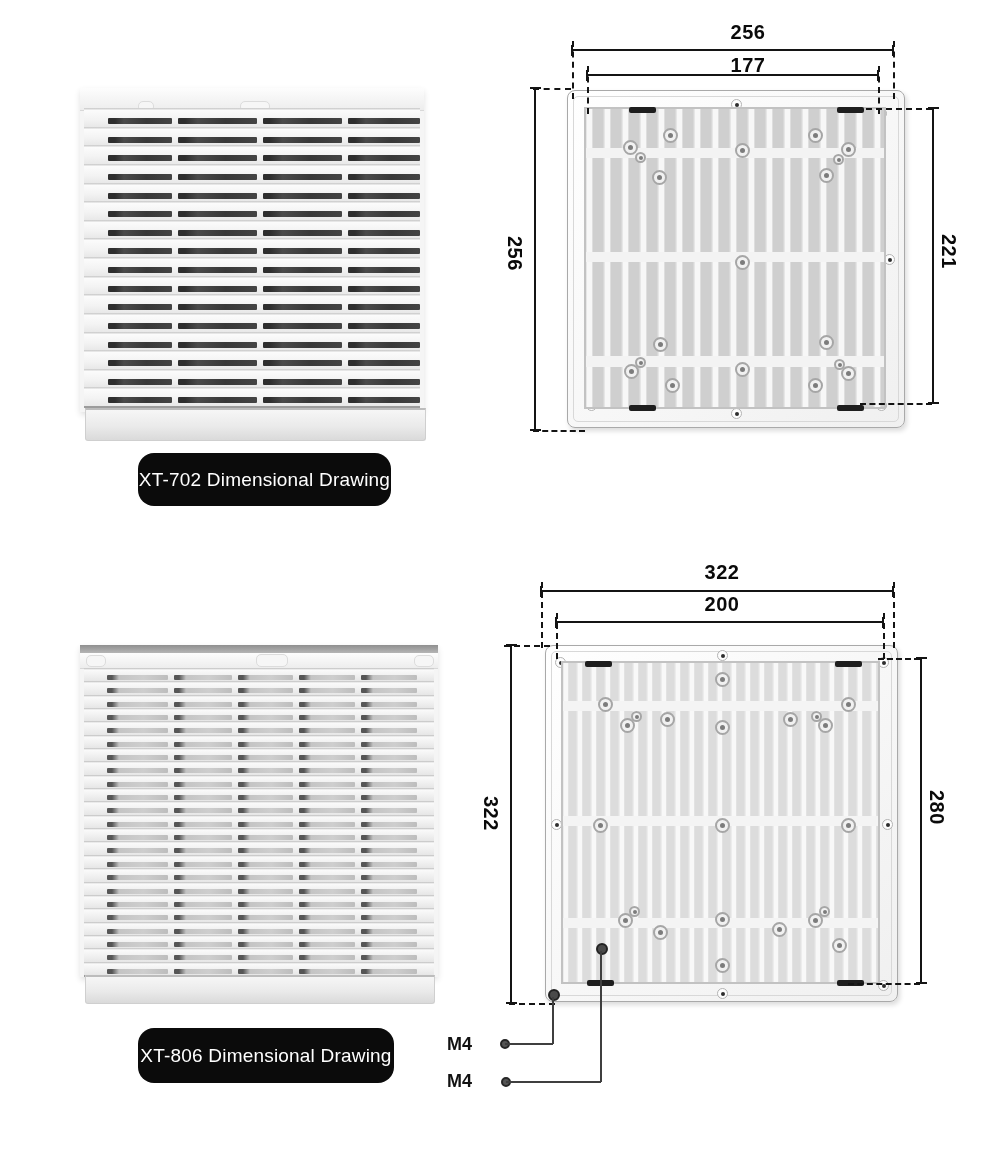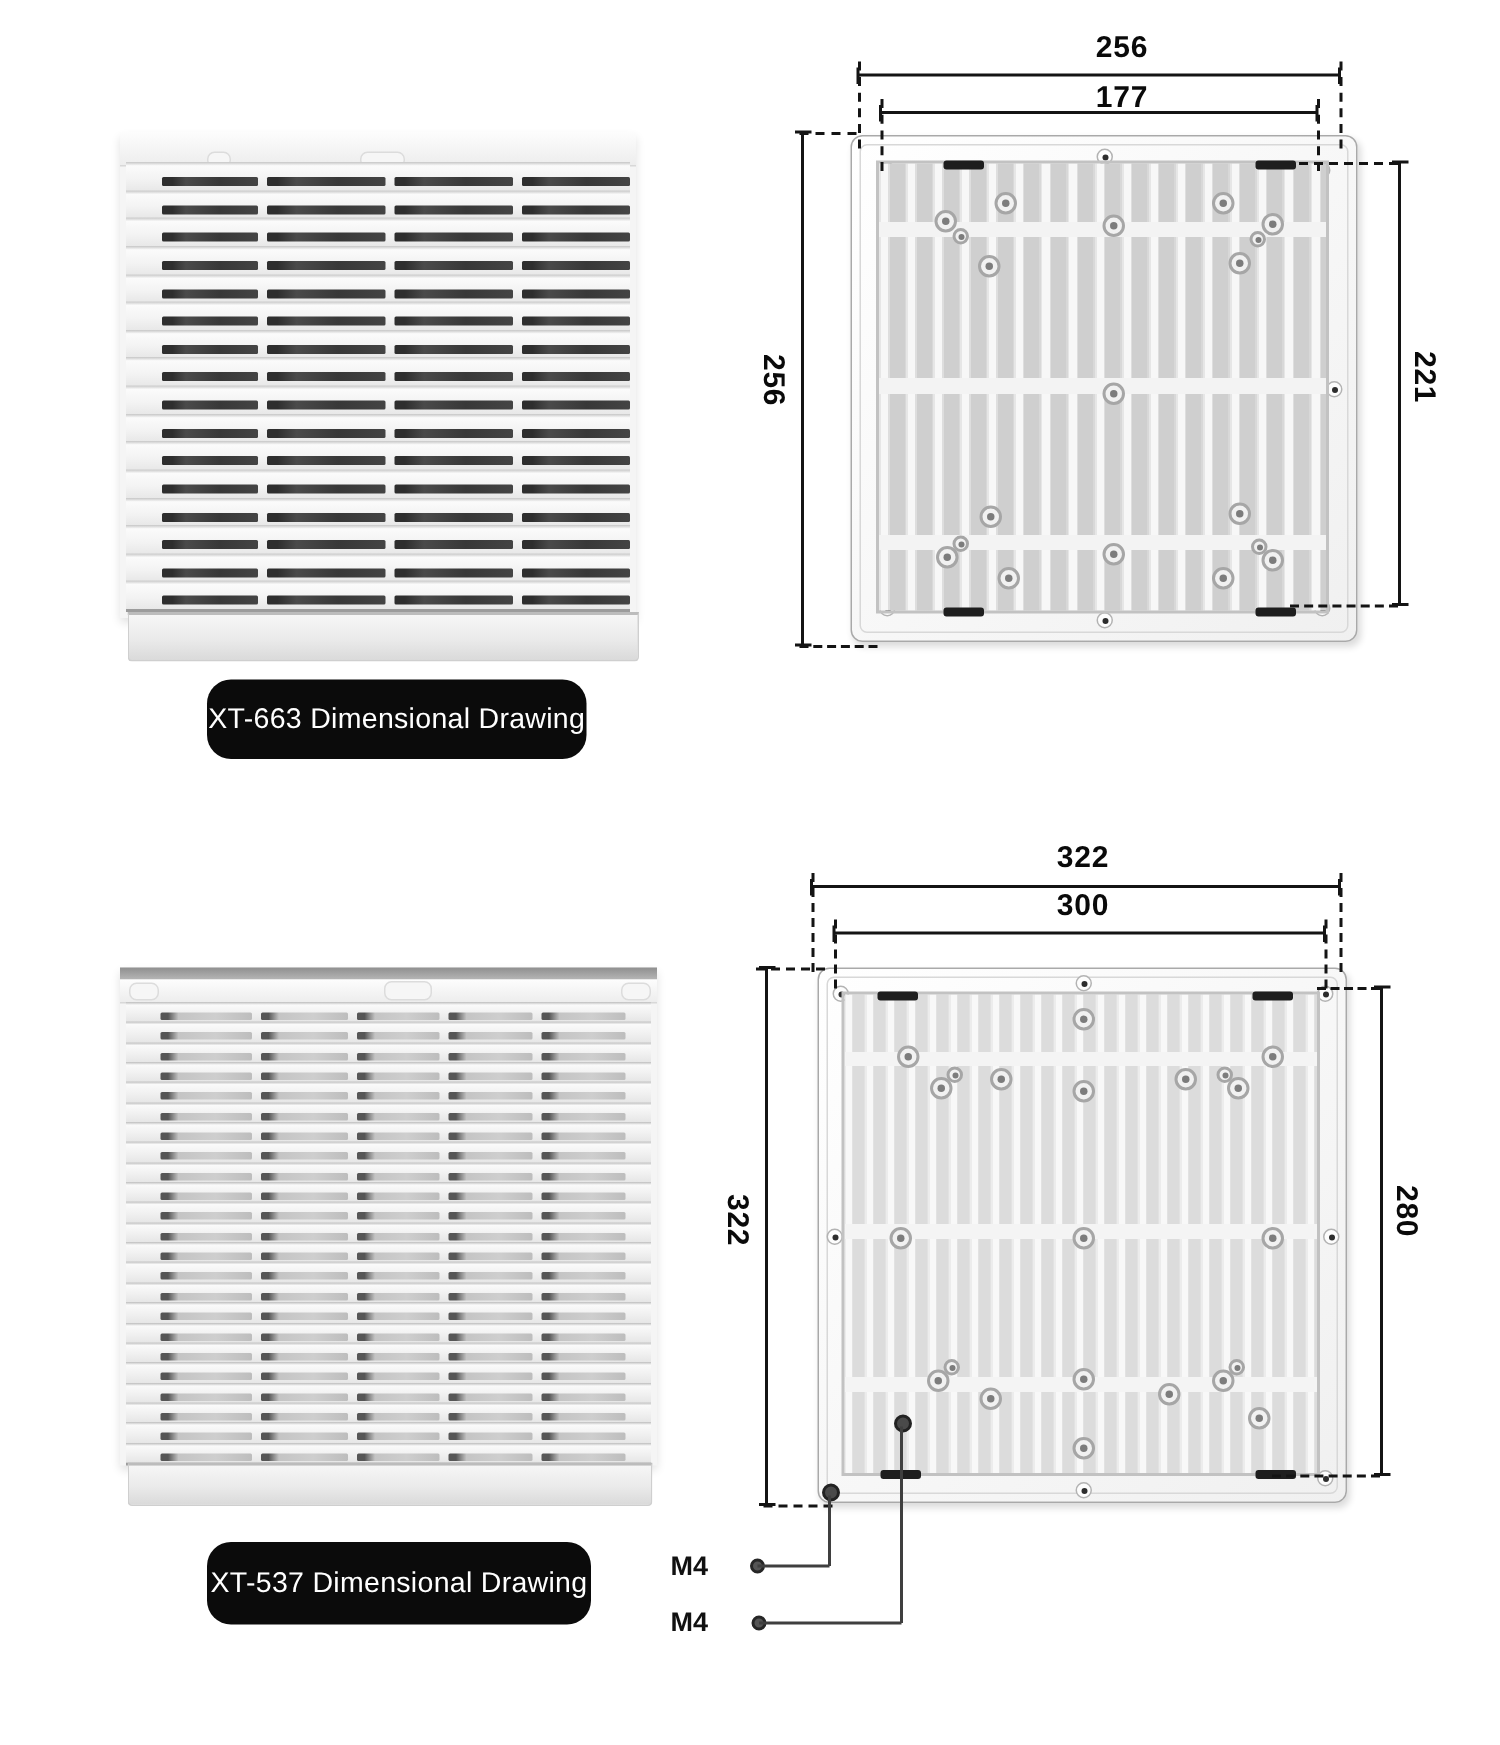--- a/index.html
+++ b/index.html
@@ -224,21 +224,21 @@
   <div class="labv" style="left:504px;top:236px">256</div>
   <div class="exh" style="left:533px;top:88px;width:38px"></div>
   <div class="exh" style="left:533px;top:430px;width:52px"></div>
 
   <div class="dlv" style="left:932px;top:108px;height:295px"></div>
   <div class="labv" style="left:938px;top:234px">221</div>
   <div class="exh" style="left:866px;top:108px;width:66px"></div>
   <div class="exh" style="left:860px;top:403px;width:72px"></div>
 
   <div class="pill" style="left:138px;top:453px;width:253px;height:53px">
-    <span>XT-663 Dimensional Drawing</span>
+    <span>XT-702 Dimensional Drawing</span>
   </div>
 
   <div class="front" style="left:80px;top:645px;width:358px;height:332px">
     <div class="grayStrip" style="left:0;top:0;width:358px;height:8px"></div>
     <div class="cap" style="left:0;top:8px;width:358px;height:15px"></div>
     <div class="capTab" style="left:6px;top:10px;width:18px;height:10px"></div>
     <div class="capTab" style="left:334px;top:10px;width:18px;height:10px"></div>
     <div class="capTab" style="left:176px;top:9px;width:30px;height:11px"></div>
     <div class="louvers" id="lv806" style="left:4px;top:23px;width:350px;height:307px">
         <div class="lrow r806" style="height: 13.3478px;">
@@ -445,36 +445,36 @@
       <div class="darkdot" style="left: -15px; top: 326px;"></div>
       <div class="darkdot" style="left: 33px; top: 280px;"></div>
     </div>
 
   <div class="dlh" style="left:541px;top:590px;width:352px"></div>
   <div class="lab" style="left:700px;top:562px;width:44px">322</div>
   <div class="exv" style="left:541px;top:582px;height:66px"></div>
   <div class="exv" style="left:893px;top:582px;height:66px"></div>
 
   <div class="dlh" style="left:556px;top:621px;width:327px"></div>
-  <div class="lab" style="left:700px;top:594px;width:44px">300</div>
+  <div class="lab" style="left:700px;top:594px;width:44px">200</div>
   <div class="exv" style="left:556px;top:613px;height:46px"></div>
   <div class="exv" style="left:883px;top:613px;height:46px"></div>
 
   <div class="dlv" style="left:510px;top:645px;height:358px"></div>
   <div class="labv" style="left:480px;top:796px">322</div>
   <div class="exh" style="left:504px;top:645px;width:46px"></div>
   <div class="exh" style="left:509px;top:1003px;width:46px"></div>
 
   <div class="dlv" style="left:920px;top:658px;height:325px"></div>
   <div class="labv" style="left:926px;top:790px">280</div>
   <div class="exh" style="left:878px;top:658px;width:42px"></div>
   <div class="exh" style="left:848px;top:983px;width:72px"></div>
 
   <div class="pill" style="left:138px;top:1028px;width:256px;height:55px">
-    <span>XT-537 Dimensional Drawing</span>
+    <span>XT-806 Dimensional Drawing</span>
   </div>
 
   <div class="m4" style="left:447px;top:1034px">M4</div>
   <div class="ldot" style="left:500px;top:1039px"></div>
   <div class="leadH" style="left:505px;top:1043px;width:48px"></div>
   <div class="leadV" style="left:552px;top:997px;height:47px"></div>
 
   <div class="m4" style="left:447px;top:1071px">M4</div>
   <div class="ldot" style="left:501px;top:1077px"></div>
   <div class="leadH" style="left:506px;top:1081px;width:95px"></div>

